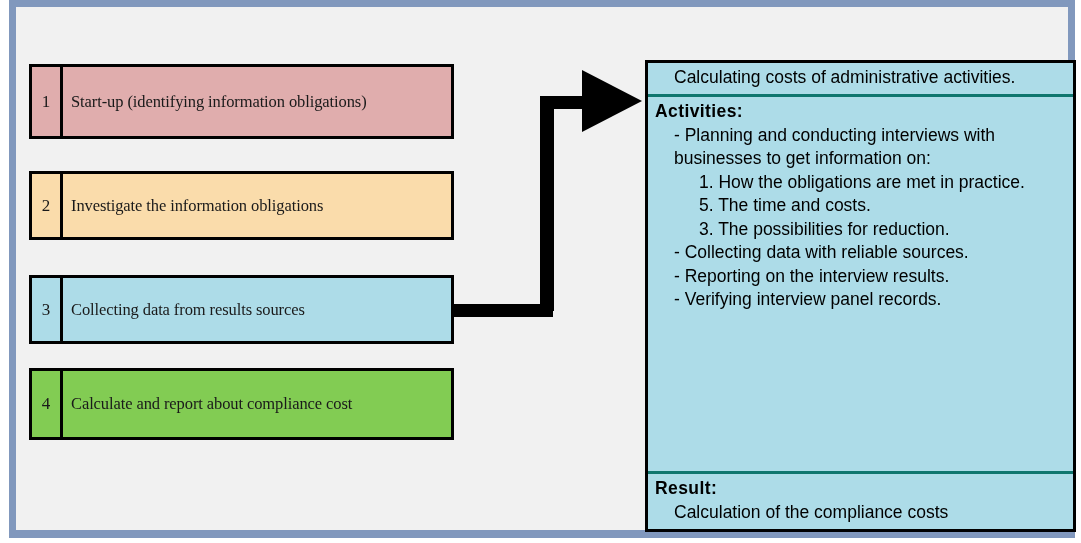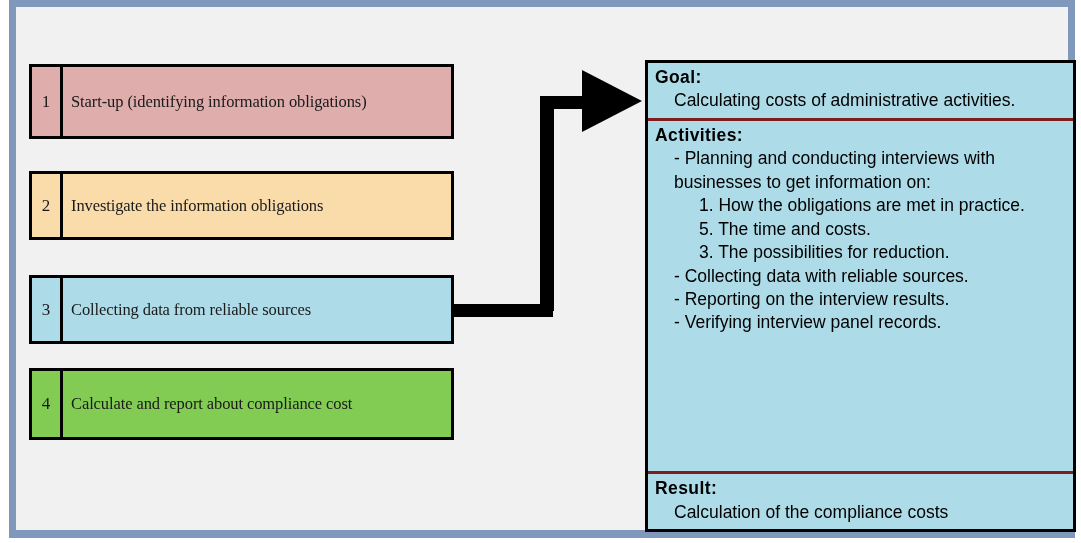--- a/index.html
+++ b/index.html
@@ -122,21 +122,21 @@
   }
   .panel-section {
     box-sizing: border-box;
     padding: 3px 6px 5px 7px;
     font-size: 17.5px;
     line-height: 1.34;
     color: #000000;
     font-family: "Liberation Sans", sans-serif;
   }
   .panel-section + .panel-section {
-    border-top: 3px solid #7f1d1d;
+    border-top: 3px solid #0f766e;
   }
   .sec-heading {
     font-weight: bold;
     letter-spacing: 0.4px;
   }
   .sec-line { white-space: pre-wrap; margin-left: 19px; }
   #sec-activities { flex: 1 1 auto; }
   .sub-list {
     list-style: none;
     margin: 0;
@@ -165,37 +165,36 @@
       <div class="step-label">Start-up (identifying information obligations)</div>
     </div>
 
     <div class="step-box" id="step-2" style="background: rgb(250, 220, 171);">
       <div class="step-num">2</div>
       <div class="step-label">Investigate the information obligations</div>
     </div>
 
     <div class="step-box" id="step-3" style="background: rgb(173, 220, 232);">
       <div class="step-num">3</div>
-      <div class="step-label">Collecting data from reliable sources</div>
+      <div class="step-label">Collecting data from results sources</div>
     </div>
 
     <div class="step-box" id="step-4" style="background: rgb(130, 204, 83);">
       <div class="step-num">4</div>
       <div class="step-label">Calculate and report about compliance cost</div>
     </div>
 
     <div class="arrow-seg" id="arrow-h1"></div>
     <div class="arrow-seg" id="arrow-v"></div>
     <div class="arrow-seg" id="arrow-h2"></div>
     <div id="arrow-head"></div>
 
     <div id="detail-panel" style="background: rgb(173, 220, 232);">
 
       <div class="panel-section" id="sec-goal">
-        <div class="sec-heading">Goal:</div>
         <div class="sec-line">Calculating costs of administrative activities.</div>
       </div>
 
       <div class="panel-section" id="sec-activities">
         <div class="sec-heading">Activities:</div>
         <div class="sec-line">- Planning and conducting interviews with businesses to get information on:</div>
         <ol class="sub-list">
           <li>1. How the obligations are met in practice.</li>
           <li>5. The time and costs.</li>
           <li>3. The possibilities for reduction.</li>

